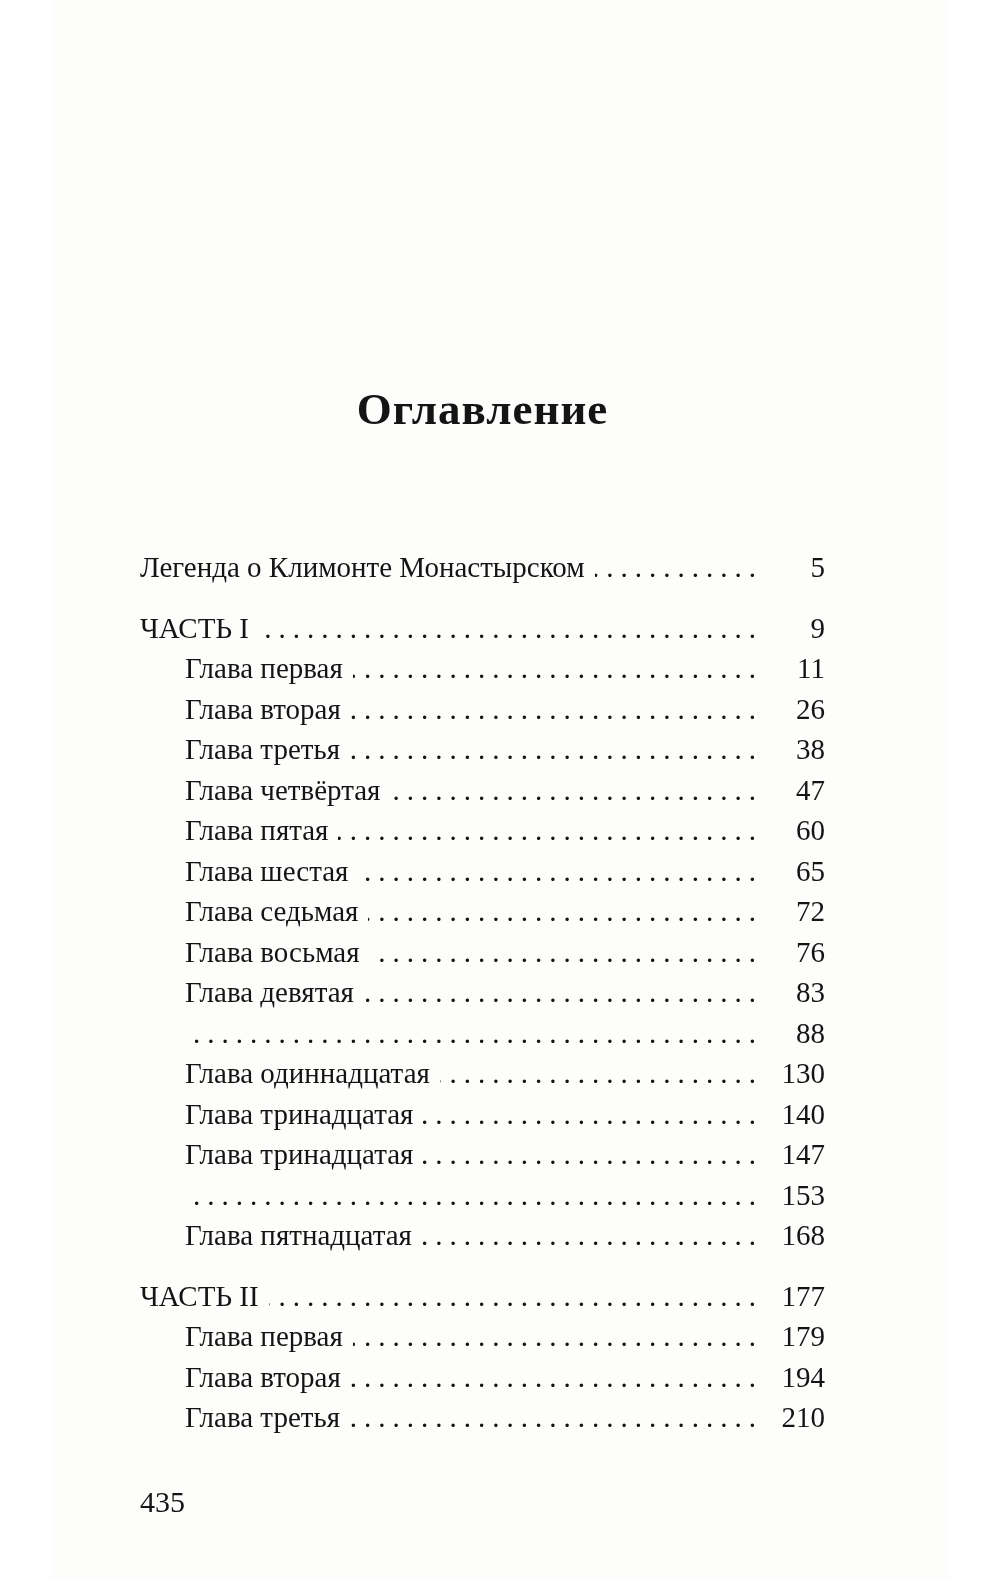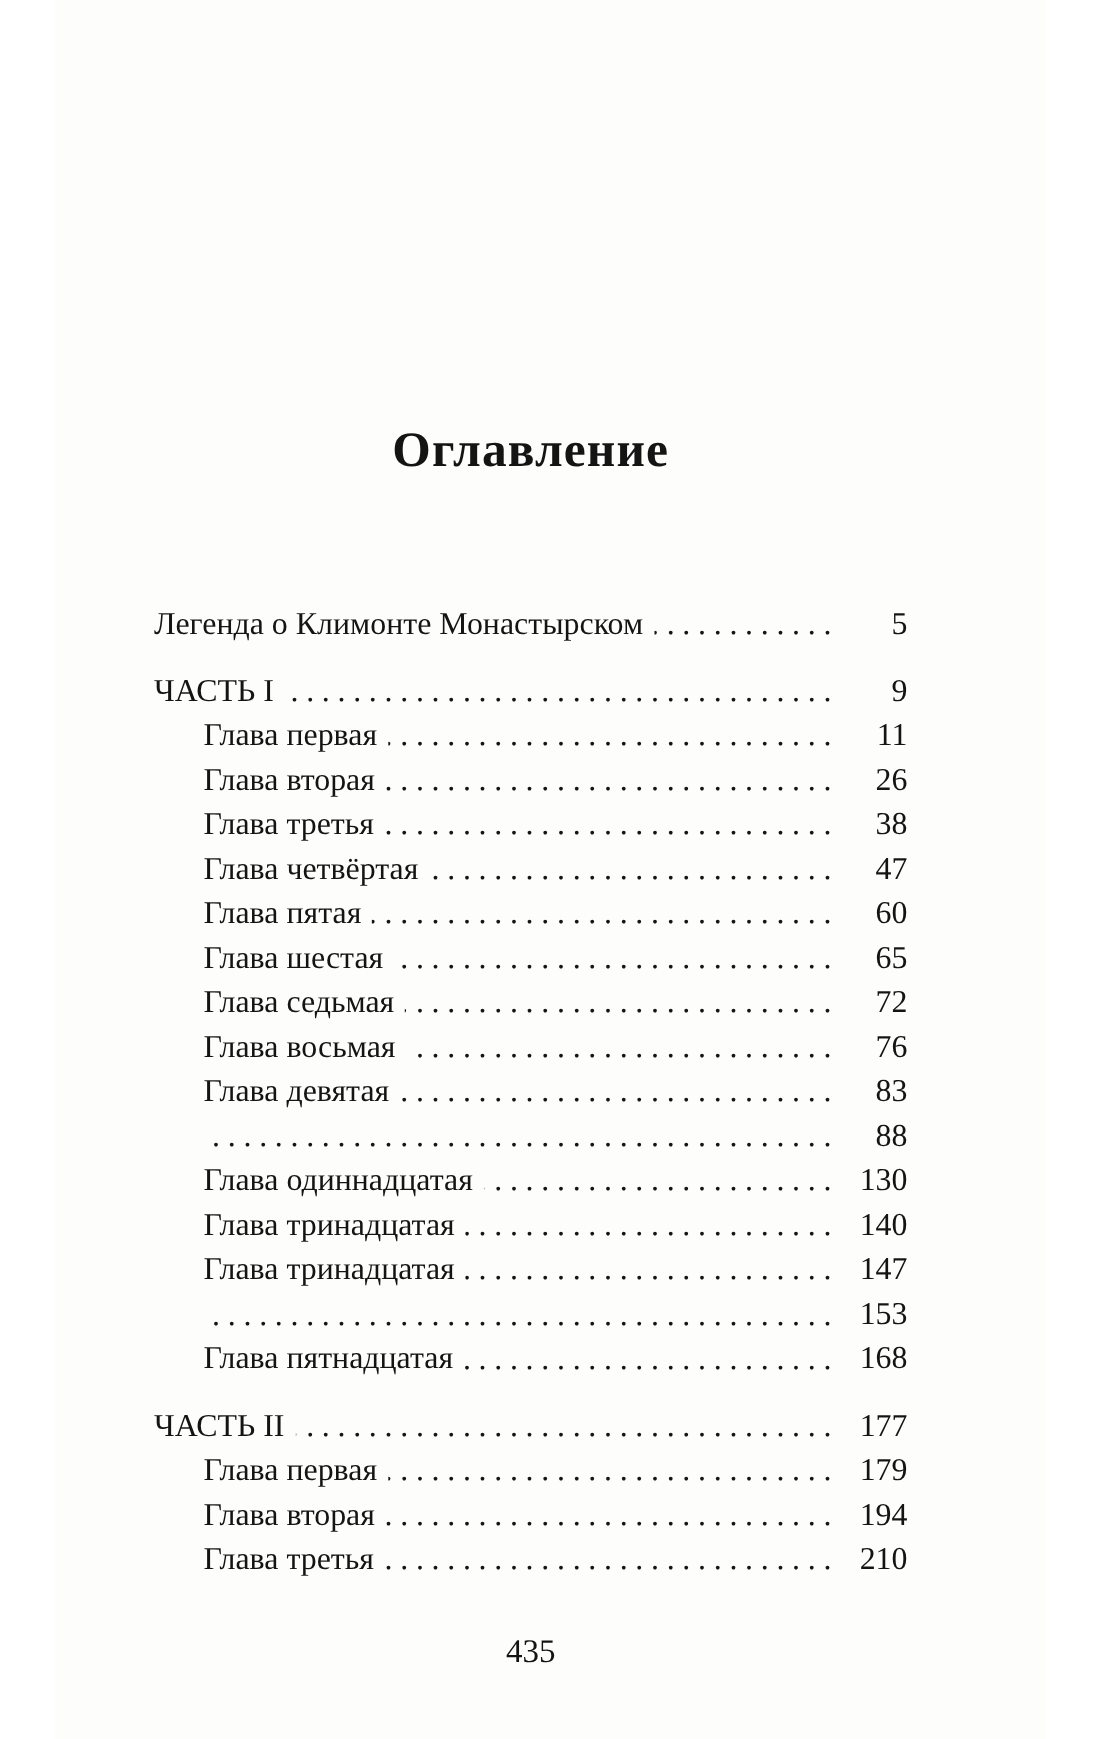--- a/index.html
+++ b/index.html
@@ -48,21 +48,21 @@
   }
   .pagenum {
     min-width: 58px;
     text-align: right;
     white-space: nowrap;
   }
   .folio {
     margin-top: 48px;
     font-size: 30px;
     line-height: 32px;
-    text-align: center;
+    text-align: left;
   }
 </style>
 </head>
 <body>
 
 <div class="page">
   <h1 class="title">Оглавление</h1>
 
   <div class="toc">
       <div class="row top">

